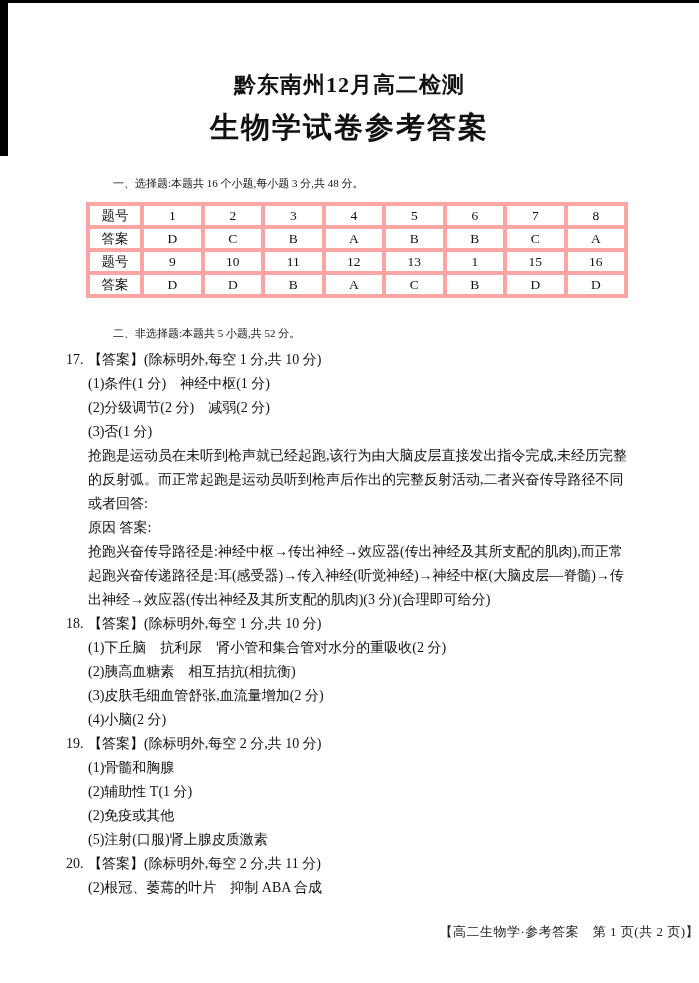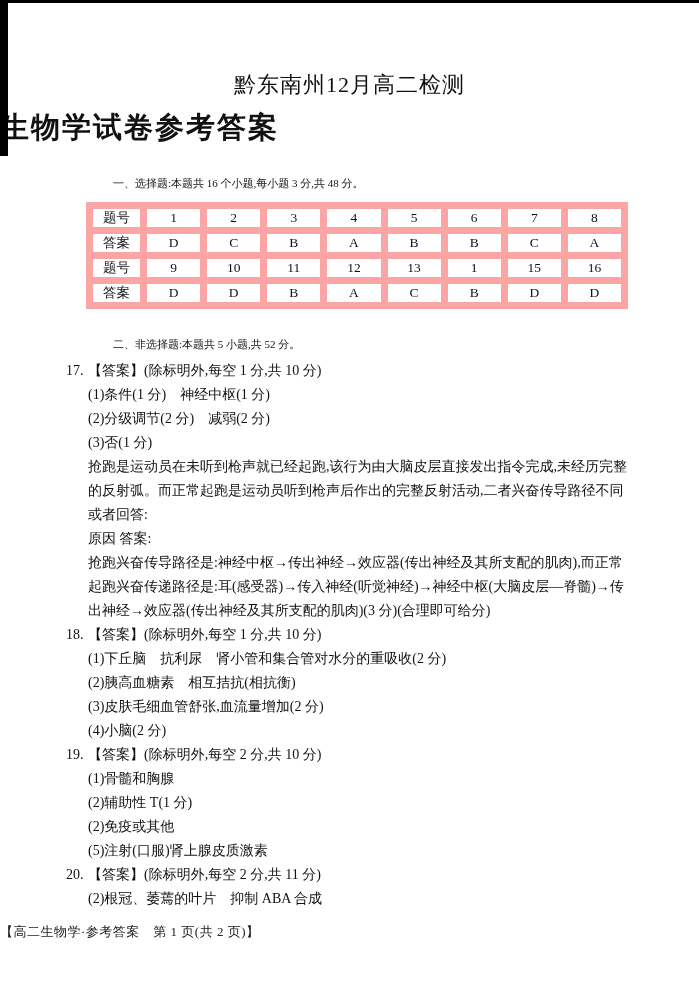--- a/index.html
+++ b/index.html
@@ -19,26 +19,26 @@
     width: 699px; height: 3px; background: #000;
   }
   .artifact-left {
     position: absolute; top: 0; left: 0;
     width: 8px; height: 156px; background: #000;
   }
   .doc-title {
     padding-top: 70px;
     text-align: center;
     font-size: 22px;
-    font-weight: normal;
+    font-weight: bold;
     letter-spacing: 1px;
   }
   .doc-subtitle {
     margin-top: 8px;
-    text-align: left;
+    text-align: center;
     font-size: 29px;
     font-weight: bold;
     letter-spacing: 2px;
   }
   .content {
     padding: 0 66px;
   }
   .section-heading {
     margin-top: 24px;
     font-size: 11px;
@@ -47,38 +47,38 @@
     margin-left: 47px;
   }
   .answer-table {
     border-collapse: collapse;
     margin-top: 8px;
     margin-left: 20px;
     width: 542px;
     table-layout: fixed;
   }
   .answer-table td {
-    border: 7px solid #fca5a5;
+    border: 4px solid #fca5a5;
     height: 23px;
     text-align: center;
     vertical-align: middle;
     font-size: 13.5px;
     padding: 0;
   }
   .answer-table td.label-col { width: 54px; }
   .questions { margin-top: 4px; font-family: Liberation Serif, serif; }
   .q { font-size: 14px; line-height: 24px; }
   .q-header { padding-left: 0; }
   .q-num { display: inline-block; width: 22px; }
   .q-line { padding-left: 22px; }
   .page-footer {
     position: absolute;
     left: 0; right: 0;
     bottom: 42px;
-    text-align: left;
+    text-align: right;
     font-size: 13px;
     color: #222;
     letter-spacing: 0.5px;
     margin-top: 44px;
   }
 </style>
 </head>
 <body>
 
 <div class="page">

